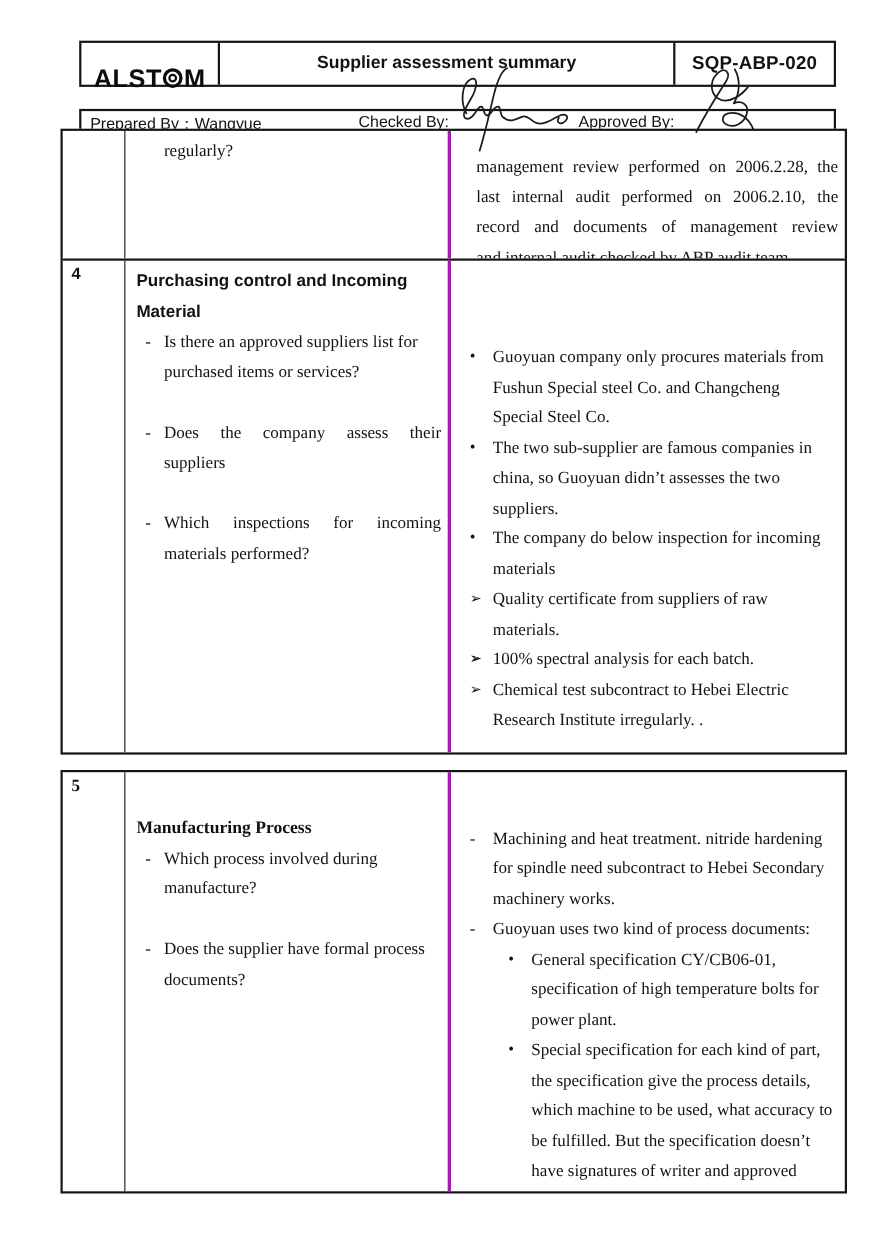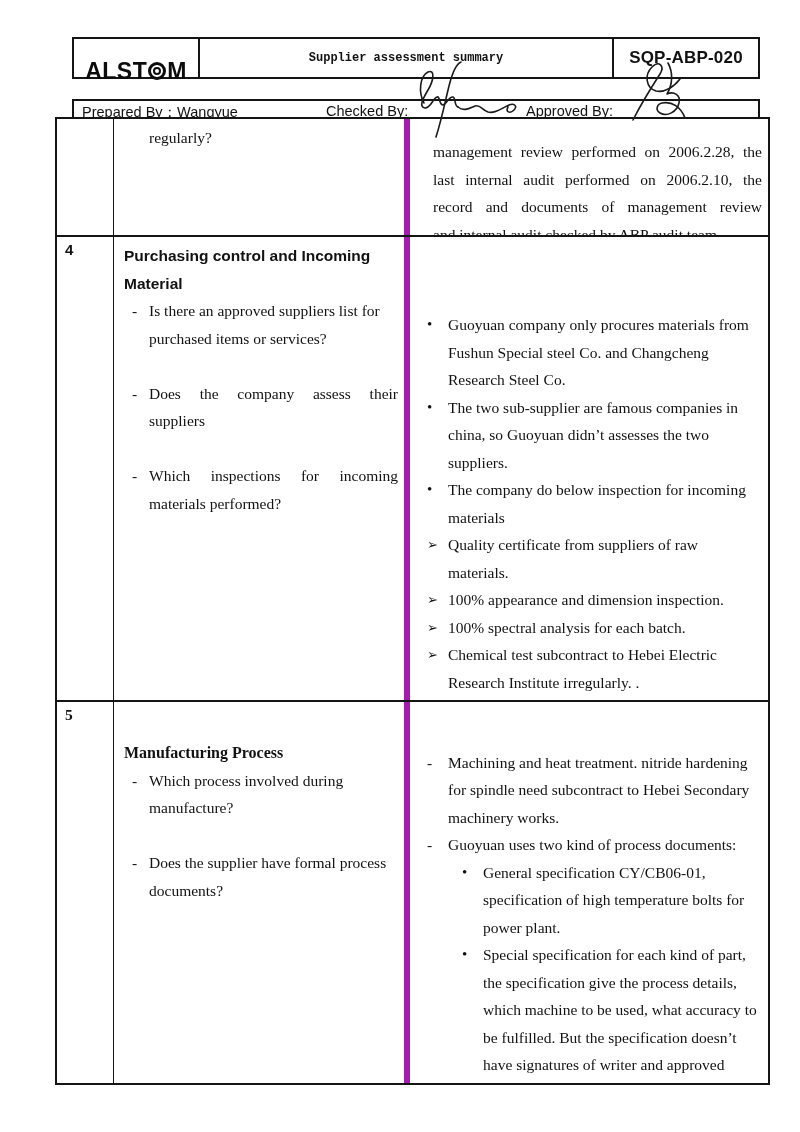--- a/index.html
+++ b/index.html
@@ -8,42 +8,42 @@
     font-family:"Liberation Serif", serif; color:#121212; overflow:hidden;
   }
   
   .header-box { position:absolute; left:72px; top:37px; width:688px; }
   .h-row1 { display:flex; border:2px solid #151515; height:38px; box-sizing:content-box; }
   .logo-cell { width:124px; border-right:2px solid #151515; display:flex; align-items:center; justify-content:center; }
   .logo { display:flex; align-items:center; font-family:"Liberation Sans", sans-serif; font-weight:bold; font-size:23px; letter-spacing:0.5px; color:#0c0c0c;margin-top:26px; }
   .logo-o { display:inline-block; width:12px; height:12px; border:3px solid #0c0c0c; border-radius:50%; margin:0 1px; position:relative; }
   .logo-o::after { content:""; position:absolute; left:2px; top:2px; width:4px; height:4px; border:2px solid #0c0c0c; border-radius:50%; }
   .title-cell { flex:1; border-right:2px solid #151515; display:flex; align-items:center; justify-content:center;
-    font-family:Liberation Mono, monospace; font-weight:bold; font-size:12px; }
+    font-family:Liberation Sans, sans-serif; font-weight:bold; font-size:16px; }
   .code-cell { width:144px; display:flex; align-items:center; justify-content:center;
     font-family:"Liberation Sans", sans-serif; font-weight:bold; font-size:17px; letter-spacing:0.2px; }
   .h-row2 { margin-top:20px; border:2px solid #151515; height:22px; position:relative;
     font-family:"Liberation Sans", sans-serif; font-size:14.5px; }
   .h-row2 .lbl { position:absolute; top:2px; white-space:nowrap; }
   .lbl-prepared { left:8px; }
   .lbl-checked  { left:252px; }
   .lbl-approved { left:452px; }
   
   .sig-overlay { position:absolute; left:0; top:0; width:800px; height:1132px; pointer-events:none; z-index:5; }
   .sig-overlay path { fill:none; stroke:#1b1b1b; stroke-width:1.6; stroke-linecap:round; stroke-linejoin:round; }
   
   .doc-table { position:absolute; left:55px; width:715px; border:2px solid #151515; box-sizing:border-box; background:#fff; }
   #table-0 { top:117px; }
   #table-1 { top:700px; }
   .t-row { display:flex; align-items:stretch; }
   .t-row + .t-row { border-top:2px solid #151515; }
   .c-num { width:57px; border-right:1px solid #151515; box-sizing:border-box; padding:4px 0 0 8px;
     font-weight:bold; font-size:15.5px; }
   .c-num.sans { font-family:"Liberation Sans", sans-serif; font-size:15px; }
-  .c-q { width:296px; border-right:6px solid #a21caf; box-sizing:border-box; padding:5px 6px 4px 0; }
+  .c-q { width:296px; border-right:3px solid #a21caf; box-sizing:border-box; padding:5px 6px 4px 0; }
   .c-a { flex:1; box-sizing:border-box; padding:5px 6px 4px 0;margin-top:14px; }
   .line { line-height:27.5px; font-size:15.5px; white-space:nowrap; }
   .line.j { white-space:normal; text-align:justify; text-align-last:justify; -moz-text-align-last:justify; }
   .titleitem { padding-left:10px; font-weight:bold; }
   .titleitem.sans .line { font-family:"Liberation Sans", sans-serif; font-size:15.5px; }
   .titleitem.serif .line { font-family:"Liberation Serif", serif; font-size:16px;margin-top:32px; }
   .item { position:relative; }
   .item .mk { position:absolute; top:0; line-height:27.5px; font-size:15.5px; }
   
   .q-item { padding-left:35px; }
@@ -132,41 +132,40 @@
             <span class="mk dash">-</span>
             <div class="line j">Which inspections for incoming</div>
             <div class="line">materials performed?</div>
           </div>
         </div>
         <div class="c-a" style="padding-top: 60px;">
           <div class="item a-item">
             <span class="mk bullet">•</span>
             <div class="line">Guoyuan company only procures materials from</div>
             <div class="line">Fushun Special steel Co. and Changcheng</div>
-            <div class="line">Research Steel Co.</div>
+            <div class="line">Special Steel Co.</div>
           </div>
           <div class="item a-item">
             <span class="mk bullet">•</span>
             <div class="line">The two sub-supplier are famous companies in</div>
             <div class="line">china, so Guoyuan didn’t assesses the two</div>
             <div class="line">suppliers.</div>
           </div>
           <div class="item a-item">
             <span class="mk bullet">•</span>
             <div class="line">The company do below inspection for incoming</div>
             <div class="line">materials</div>
           </div>
           <div class="item a-item">
             <span class="mk arrow">➢</span>
             <div class="line">Quality certificate from suppliers of raw</div>
             <div class="line">materials.</div>
           </div>
           <div class="item a-item">
             <span class="mk arrow">➢</span>
-            <div class="line">100% appearance and dimension inspection.</div>
           </div>
           <div class="item a-item">
             <span class="mk arrow">➢</span>
             <div class="line">100% spectral analysis for each batch.</div>
           </div>
           <div class="item a-item">
             <span class="mk arrow">➢</span>
             <div class="line">Chemical test subcontract to Hebei Electric</div>
             <div class="line">Research Institute irregularly. .</div>
           </div>

